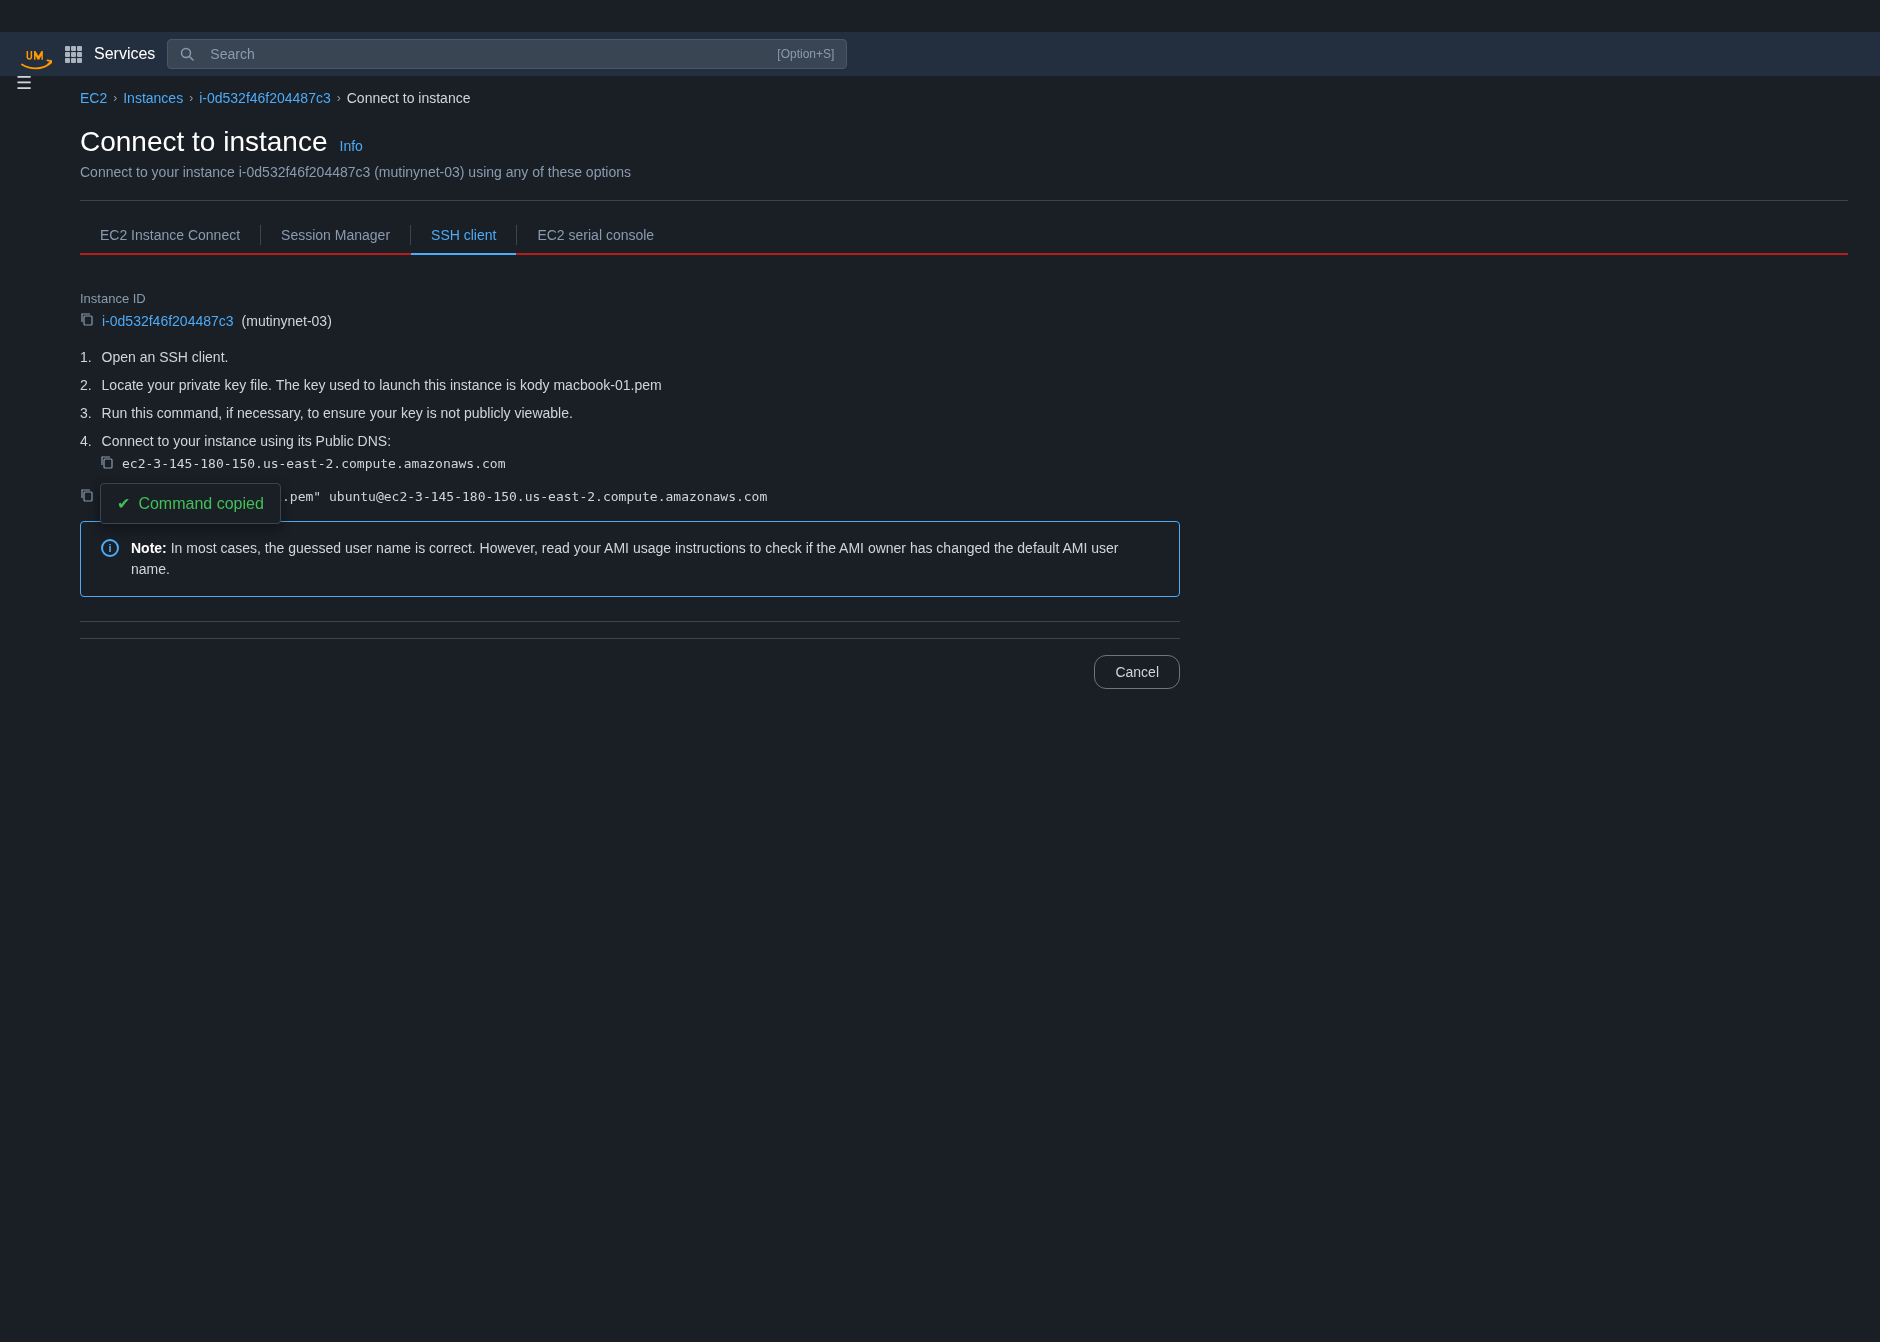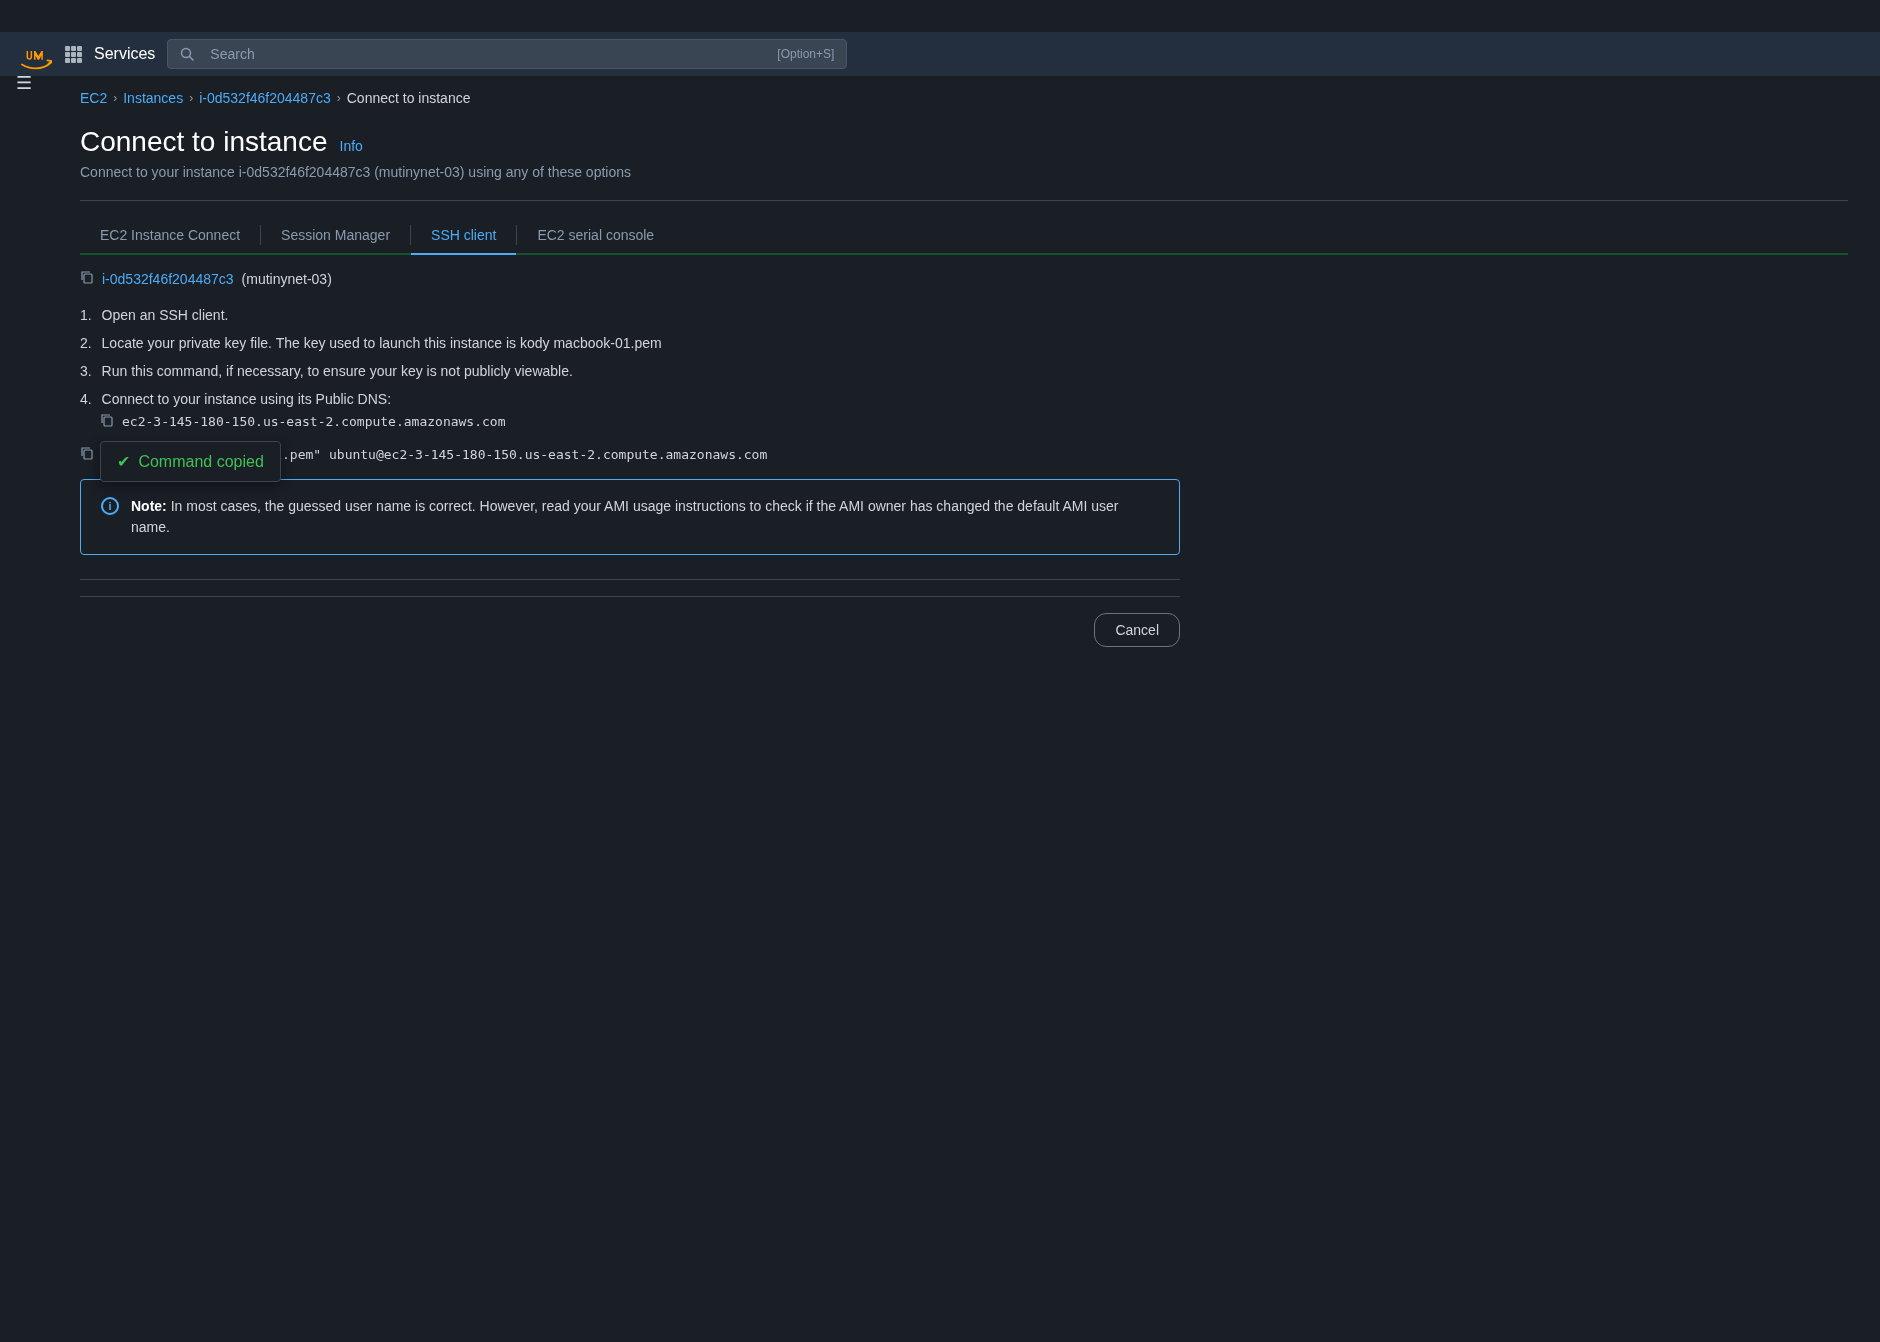--- a/index.html
+++ b/index.html
@@ -145,22 +145,22 @@
     
     .divider {
       border: none;
       border-top: 1px solid #3a4553;
       margin: 16px 0;
     }
 
     
     .tabs {
       display: flex;
-      border-bottom: 2px solid #14532d;
-      margin-bottom: 15px;
+      border-bottom: 2px solid #b91c1c;
+      margin-bottom: 36px;
     }
     .tab {
       padding: 10px 20px;
       font-size: 14px;
       color: #8a9bb0;
       cursor: pointer;
       border-bottom: 2px solid transparent;
       margin-bottom: -2px;
       white-space: nowrap;
     }
@@ -401,20 +401,21 @@
     <div class="tab-separator"></div>
     <div class="tab">Session Manager</div>
     <div class="tab-separator"></div>
     <div class="tab active">SSH client</div>
     <div class="tab-separator"></div>
     <div class="tab">EC2 serial console</div>
   </div>
 
   <div class="content-area">
 
+    <div class="field-label">Instance ID</div>
     <div class="instance-id-row">
       <span class="copy-icon">
         <svg width="14" height="14" viewBox="0 0 14 14" fill="none" stroke="#8a9bb0" stroke-width="1.2">
           <rect x="4" y="4" width="8" height="9" rx="1"></rect>
           <path d="M2 10V2h8"></path>
         </svg>
       </span>
       <a class="instance-id-link">i-0d532f46f204487c3</a>
       <span class="instance-name">(mutinynet-03)</span>
     </div>

